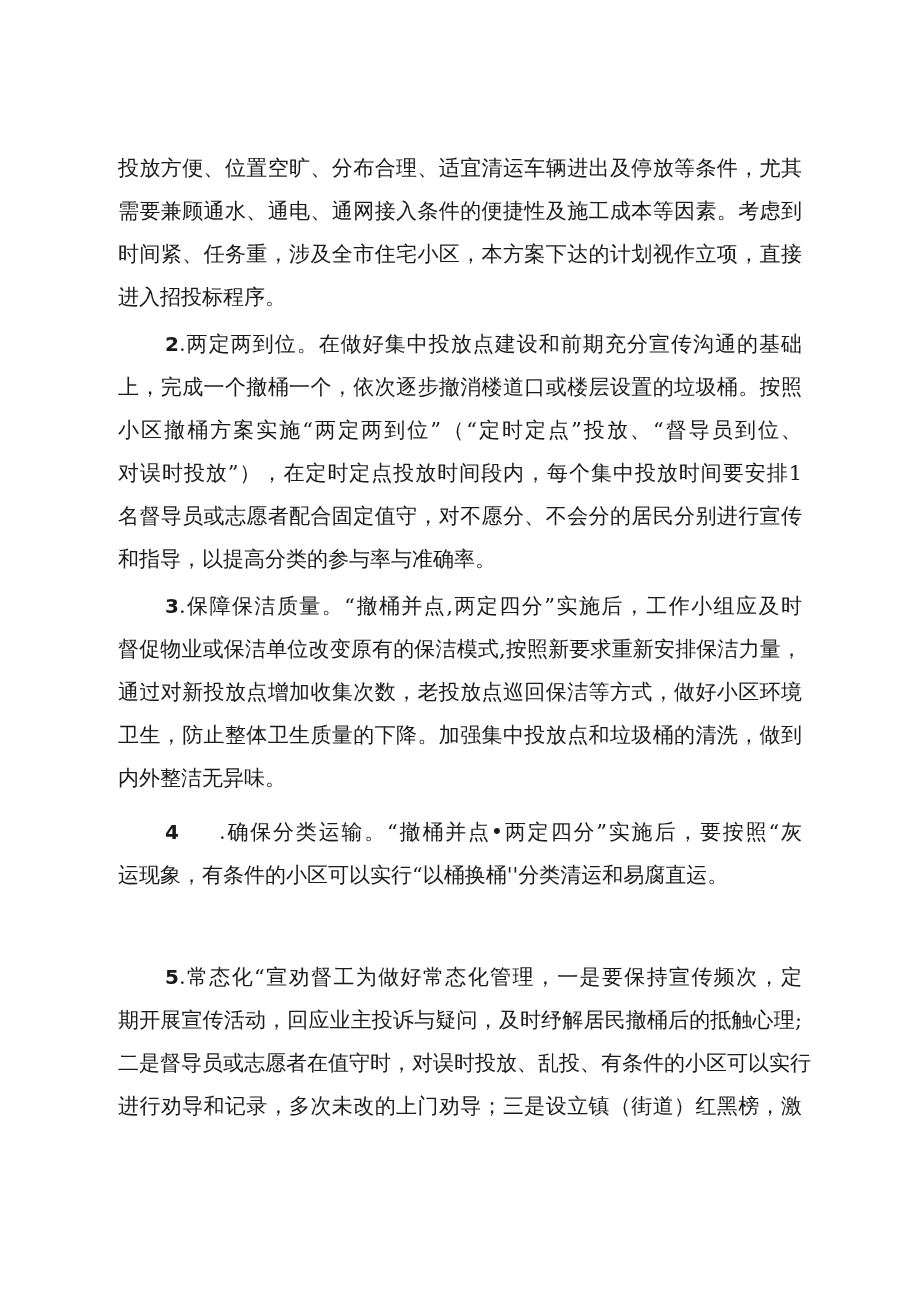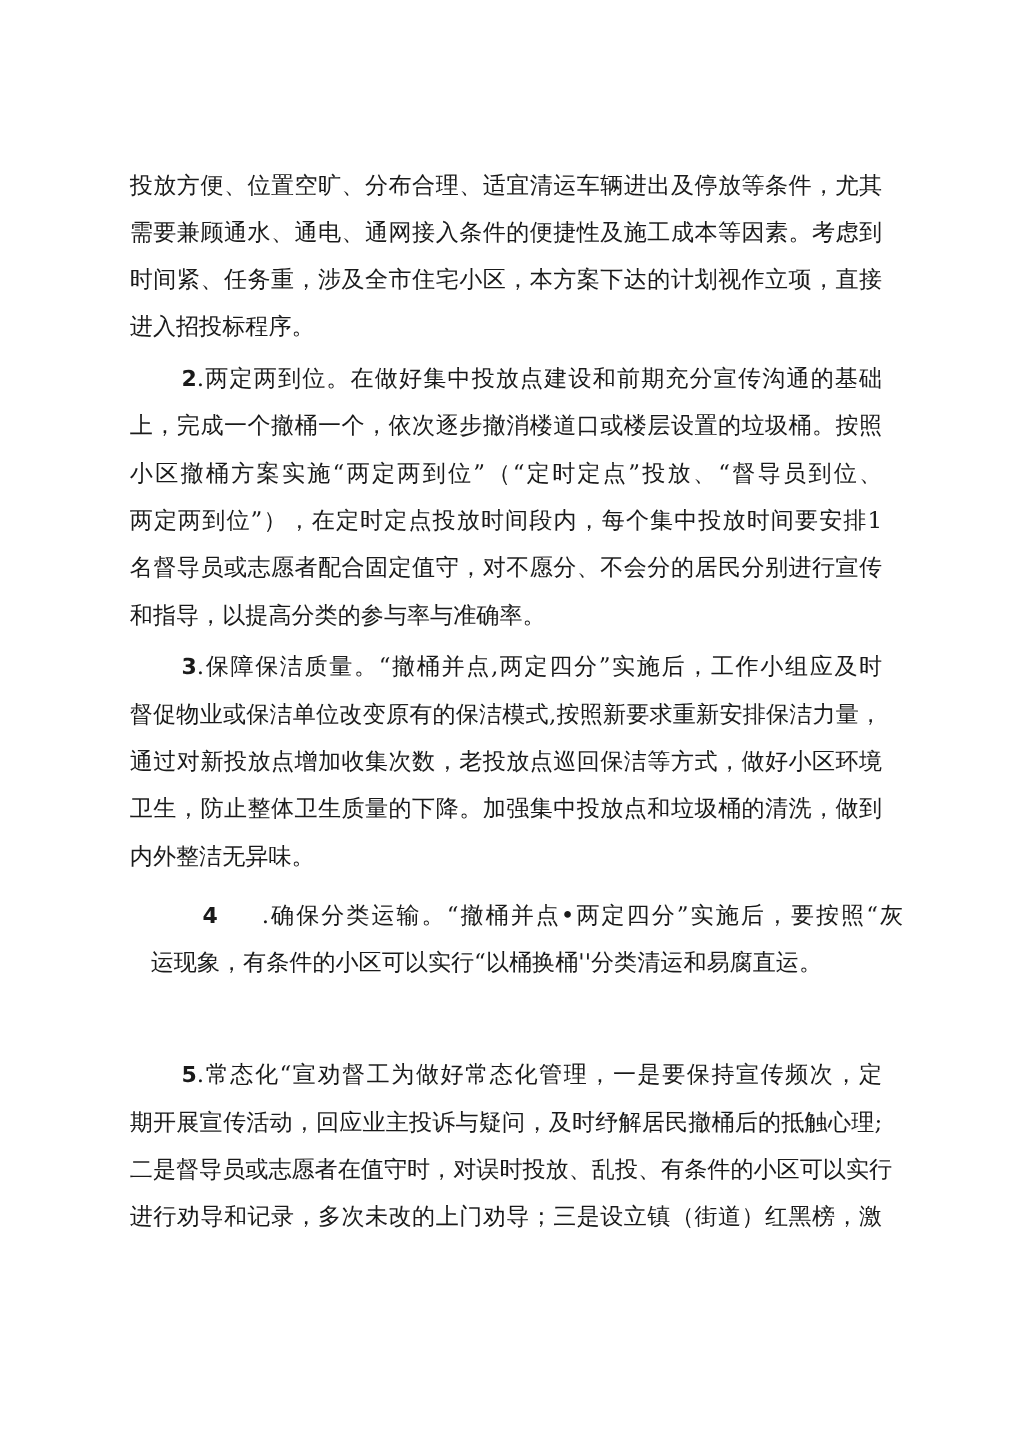--- a/index.html
+++ b/index.html
@@ -24,34 +24,34 @@
     <span class="line">投放方便、位置空旷、分布合理、适宜清运车辆进出及停放等条件，尤其</span>
     <span class="line">需要兼顾通水、通电、通网接入条件的便捷性及施工成本等因素。考虑到</span>
     <span class="line">时间紧、任务重，涉及全市住宅小区，本方案下达的计划视作立项，直接</span>
     <span class="line last">进入招投标程序。</span>
   </div>
 
   <div class="para" style="top:323px;">
     <span class="line indent"><span class="num">2</span><span>.两定两到位。在做好集中投放点建设和前期充分宣传沟通的基础</span></span>
     <span class="line">上，完成一个撤桶一个，依次逐步撤消楼道口或楼层设置的垃圾桶。按照</span>
     <span class="line">小区撤桶方案实施“两定两到位”（“定时定点”投放、“督导员到位、</span>
-    <span class="line">两定两到位”），在定时定点投放时间段内，每个集中投放时间要安排1</span>
+    <span class="line">对误时投放”），在定时定点投放时间段内，每个集中投放时间要安排1</span>
     <span class="line">名督导员或志愿者配合固定值守，对不愿分、不会分的居民分别进行宣传</span>
     <span class="line last">和指导，以提高分类的参与率与准确率。</span>
   </div>
 
   <div class="para" style="top:585px;">
     <span class="line indent"><span class="num">3</span><span>.保障保洁质量。“撤桶并点,两定四分”实施后，工作小组应及时</span></span>
     <span class="line">督促物业或保洁单位改变原有的保洁模式,按照新要求重新安排保洁力量，</span>
     <span class="line">通过对新投放点增加收集次数，老投放点巡回保洁等方式，做好小区环境</span>
     <span class="line">卫生，防止整体卫生质量的下降。加强集中投放点和垃圾桶的清洗，做到</span>
     <span class="line last">内外整洁无异味。</span>
   </div>
 
-  <div class="para" style="top:811px;margin-left:19px;">
+  <div class="para" style="top:811px;">
     <span class="line indent"><span class="num">4</span><span class="gap4"></span><span>.确保分类运输。“撤桶并点•两定四分”实施后，要按照“灰</span></span>
     <span class="line last">运现象，有条件的小区可以实行“以桶换桶''分类清运和易腐直运。</span>
   </div>
 
   <div class="para" style="top:956px;">
     <span class="line indent"><span class="num">5</span><span>.常态化“宣劝督工为做好常态化管理，一是要保持宣传频次，定</span></span>
     <span class="line">期开展宣传活动，回应业主投诉与疑问，及时纾解居民撤桶后的抵触心理;</span>
     <span class="line">二是督导员或志愿者在值守时，对误时投放、乱投、有条件的小区可以实行</span>
     <span class="line">进行劝导和记录，多次未改的上门劝导；三是设立镇（街道）红黑榜，激</span>
   </div>

